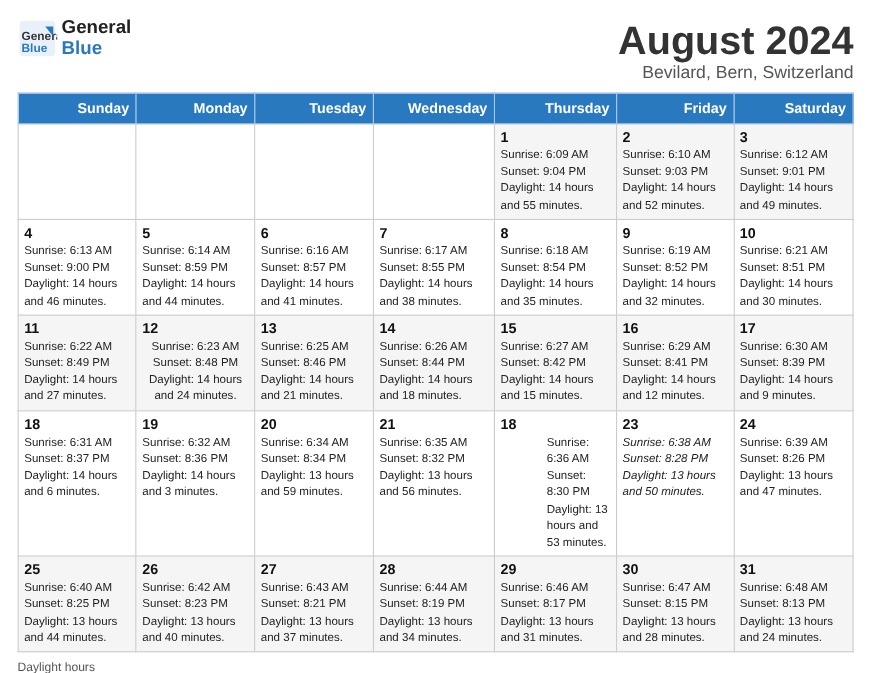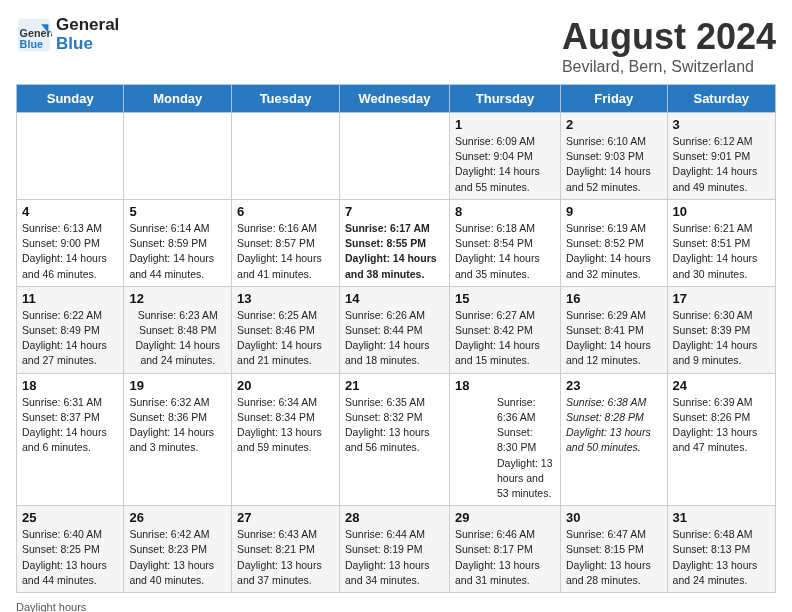--- a/index.html
+++ b/index.html
@@ -19,40 +19,40 @@
     .logo {
       display: flex;
       align-items: center;
     }
     .logo-icon {
       width: 36px;
       height: 36px;
       margin-right: 4px;
     }
     .title-block {
-      text-align: left;
+      text-align: right;
     }
     .month-title {
       font-size: 36px;
       font-weight: bold;
       color: #333;
     }
     .location-title {
       font-size: 16px;
       color: #555;
     }
     table {
       width: 100%;
       border-collapse: collapse;
       font-size: 11px;
     }
     thead tr th {
       background-color: #2979c0;
       color: #fff;
-      text-align: center;
+      text-align: right;
       padding: 6px 6px;
       font-size: 13px;
       font-weight: bold;
       border: 1px solid #aac4e0;
     }
     tbody tr td {
       border: 1px solid #ccc;
       vertical-align: top;
       padding: 4px 5px;
       width: 113px;
@@ -155,21 +155,21 @@
 Daylight: 14 hours and 44 minutes.</div>
         </td>
         <td>
           <div class="day-num">6</div>
           <div class="day-info" style="white-space: pre-line;">Sunrise: 6:16 AM
 Sunset: 8:57 PM
 Daylight: 14 hours and 41 minutes.</div>
         </td>
         <td>
           <div class="day-num">7</div>
-          <div class="day-info" style="white-space: pre-line; font-weight: bold;">Sunrise: 6:17 AM
+          <div class="day-info" style="white-space: pre-line;">Sunrise: 6:17 AM
 Sunset: 8:55 PM
 Daylight: 14 hours and 38 minutes.</div>
         </td>
         <td>
           <div class="day-num">8</div>
           <div class="day-info" style="white-space: pre-line;">Sunrise: 6:18 AM
 Sunset: 8:54 PM
 Daylight: 14 hours and 35 minutes.</div>
         </td>
         <td>

